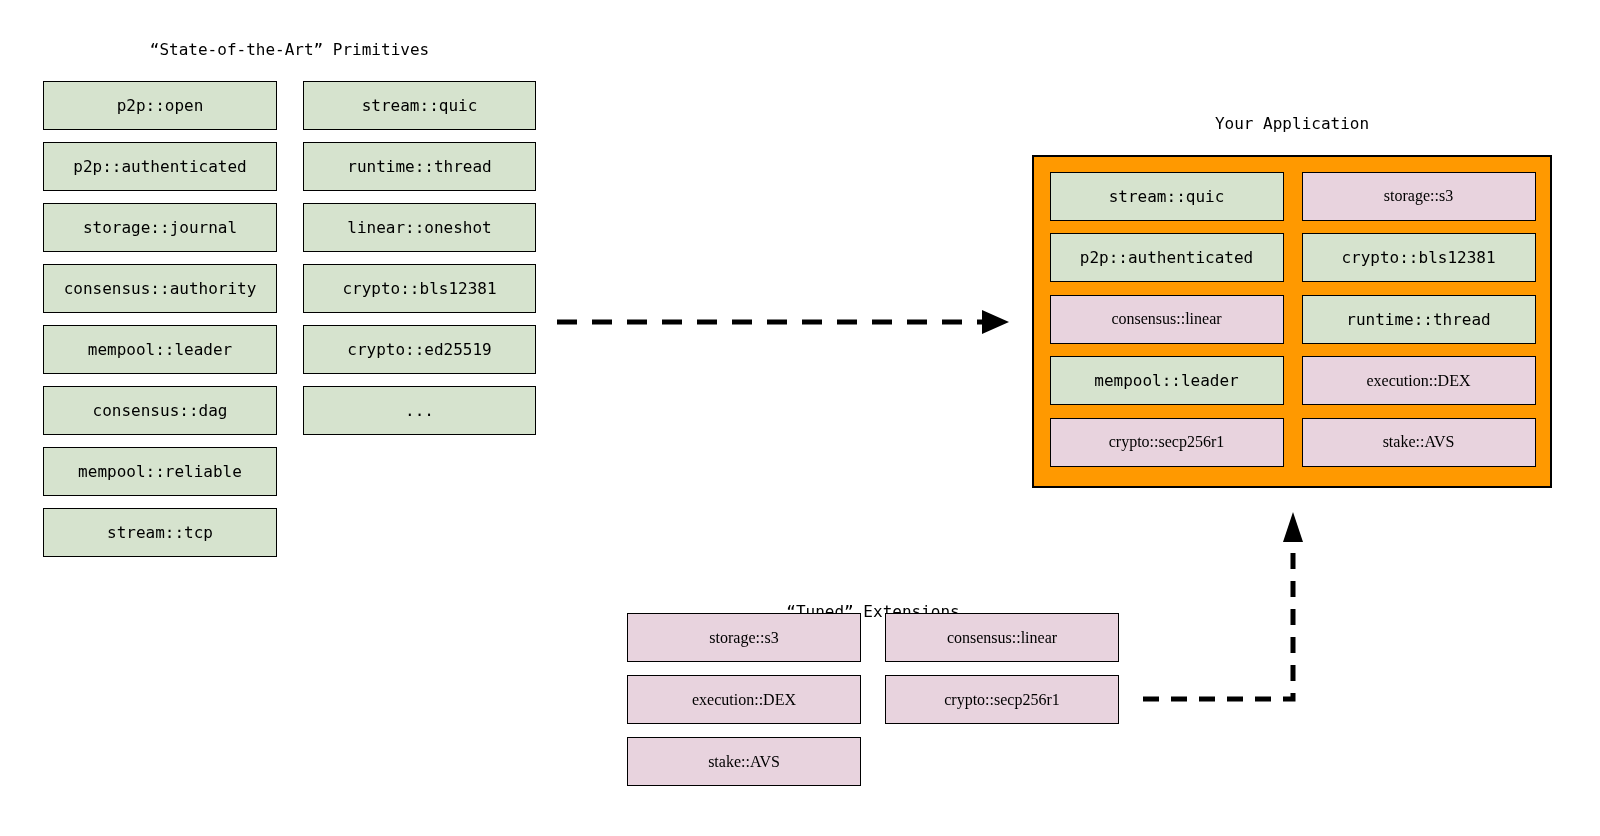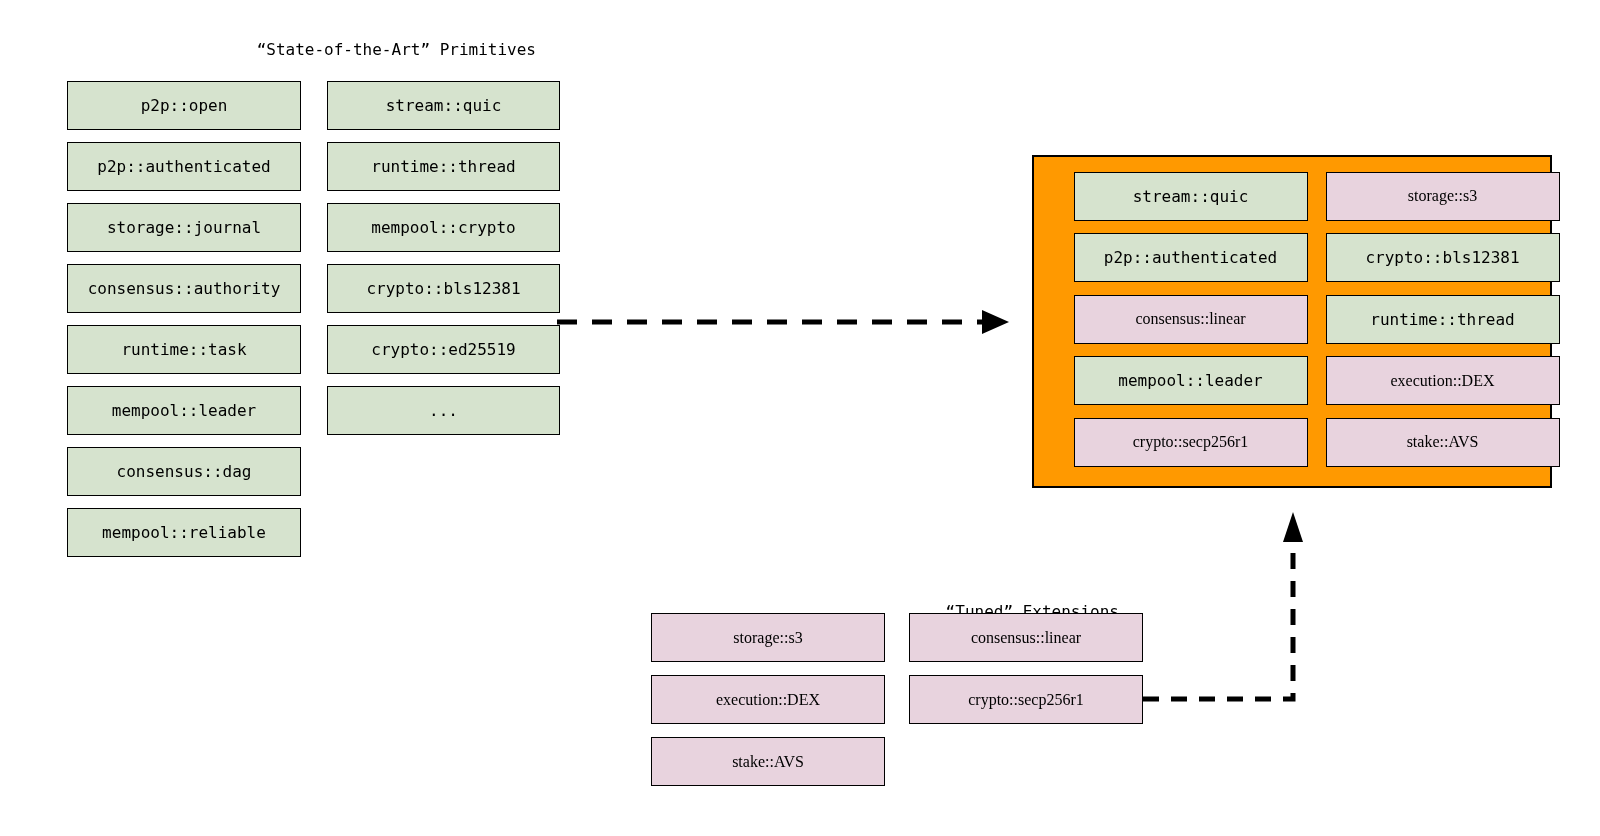--- a/index.html
+++ b/index.html
@@ -11,30 +11,29 @@
     position: relative;
     width: 1600px;
     height: 836px;
     background: #ffffff;
     font-family: "DejaVu Sans Mono", "Liberation Mono", monospace;
     color: #000000;
     overflow: hidden;
   }
   .group-title {
     position: absolute;
-    text-align: right;
+    text-align: center;
     font-size: 16px;
     line-height: 20px;
     white-space: nowrap;
   }
   .box-grid {
     position: absolute;
     display: grid;
     grid-auto-flow: column;
-    margin-left: 24px;
   }
   #primitives-grid {
     left: 43px; top: 81px;
     grid-template-columns: 234px 233px;
     grid-template-rows: repeat(8, 49px);
     column-gap: 26px;
     row-gap: 12px;
   }
   #application-frame {
     position: absolute;
@@ -81,32 +80,33 @@
 
 <div id="canvas">
 
   <div class="group-title" id="primitives-title" style="left:43px; top:40px; width:493px;">“State-of-the-Art” Primitives</div>
 
   <div class="box-grid" id="primitives-grid">
       <div class="box kind-primitive">p2p::open</div>
       <div class="box kind-primitive">p2p::authenticated</div>
       <div class="box kind-primitive">storage::journal</div>
       <div class="box kind-primitive">consensus::authority</div>
-      <div class="box kind-primitive">runtime::task</div>
       <div class="box kind-primitive">mempool::leader</div>
       <div class="box kind-primitive">consensus::dag</div>
       <div class="box kind-primitive">mempool::reliable</div>
+      <div class="box kind-primitive">stream::tcp</div>
       <div class="box kind-primitive">stream::quic</div>
       <div class="box kind-primitive">runtime::thread</div>
-      <div class="box kind-primitive">mempool::crypto</div>
+      <div class="box kind-primitive">linear::oneshot</div>
       <div class="box kind-primitive">crypto::bls12381</div>
       <div class="box kind-primitive">crypto::ed25519</div>
       <div class="box kind-primitive">...</div>
     </div>
 
+  <div class="group-title" id="application-title" style="left:1032px; top:114px; width:520px;">Your Application</div>
 
   <div id="application-frame">
     <div class="box-grid" id="application-grid">
         <div class="box kind-primitive">stream::quic</div>
         <div class="box kind-primitive">p2p::authenticated</div>
         <div class="box kind-extension">consensus::linear</div>
         <div class="box kind-primitive">mempool::leader</div>
         <div class="box kind-extension">crypto::secp256r1</div>
         <div class="box kind-extension">storage::s3</div>
         <div class="box kind-primitive">crypto::bls12381</div>

